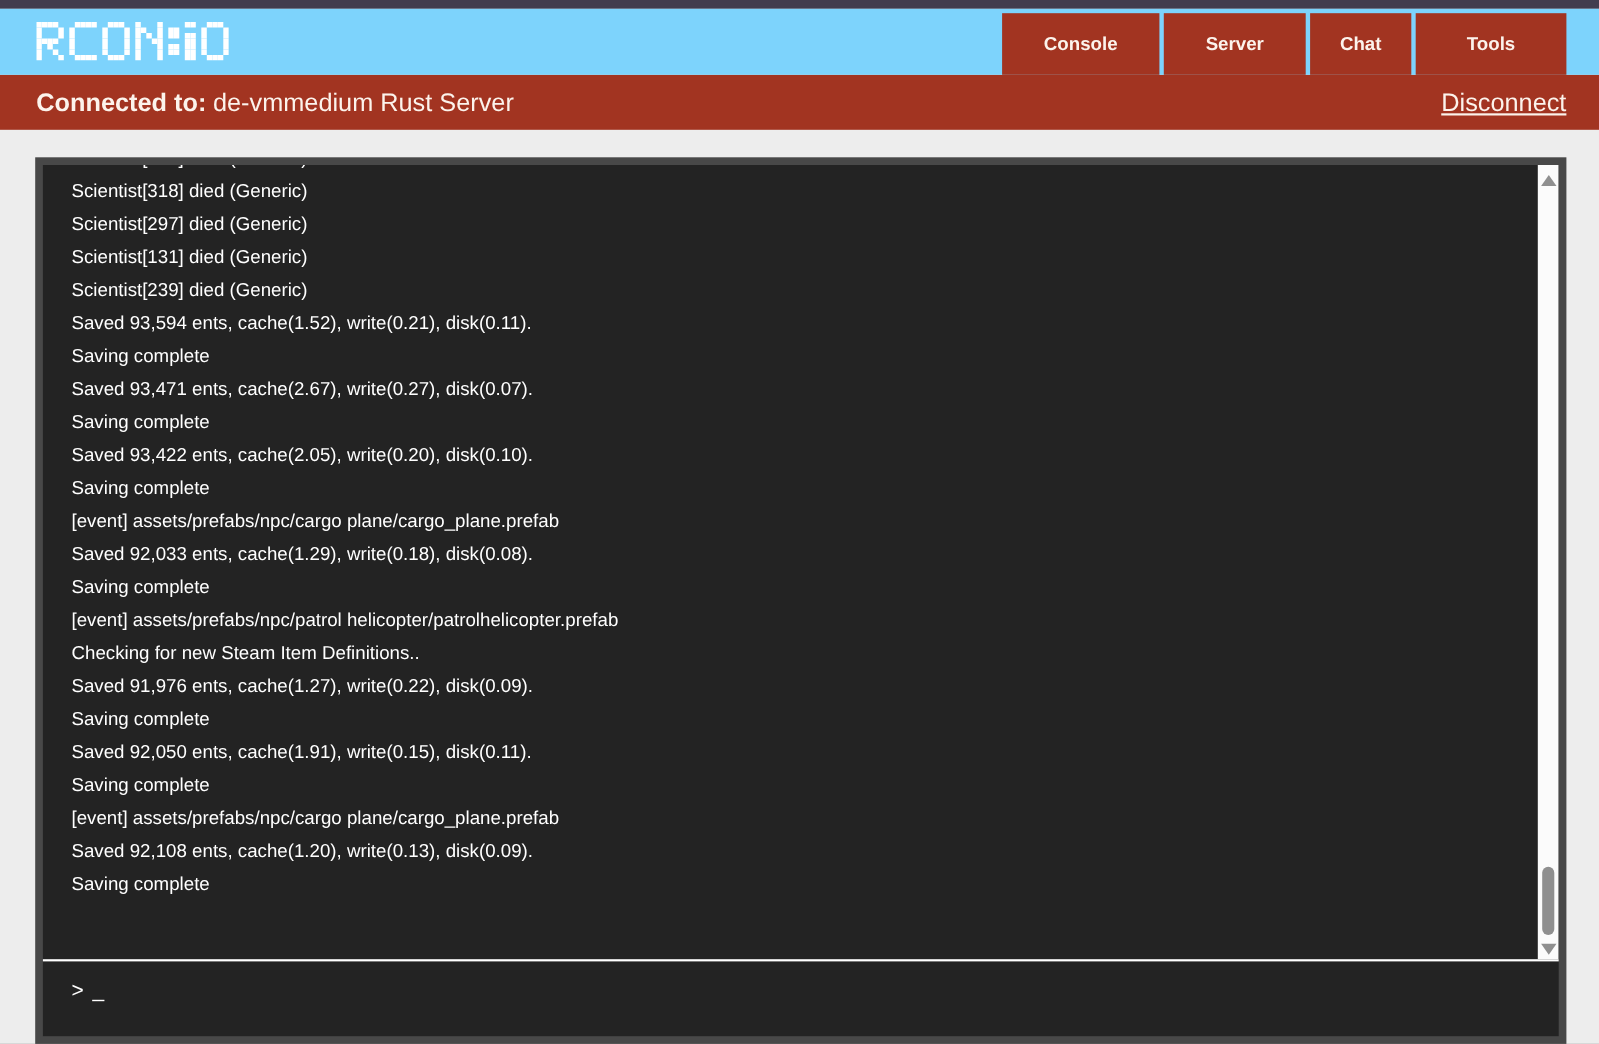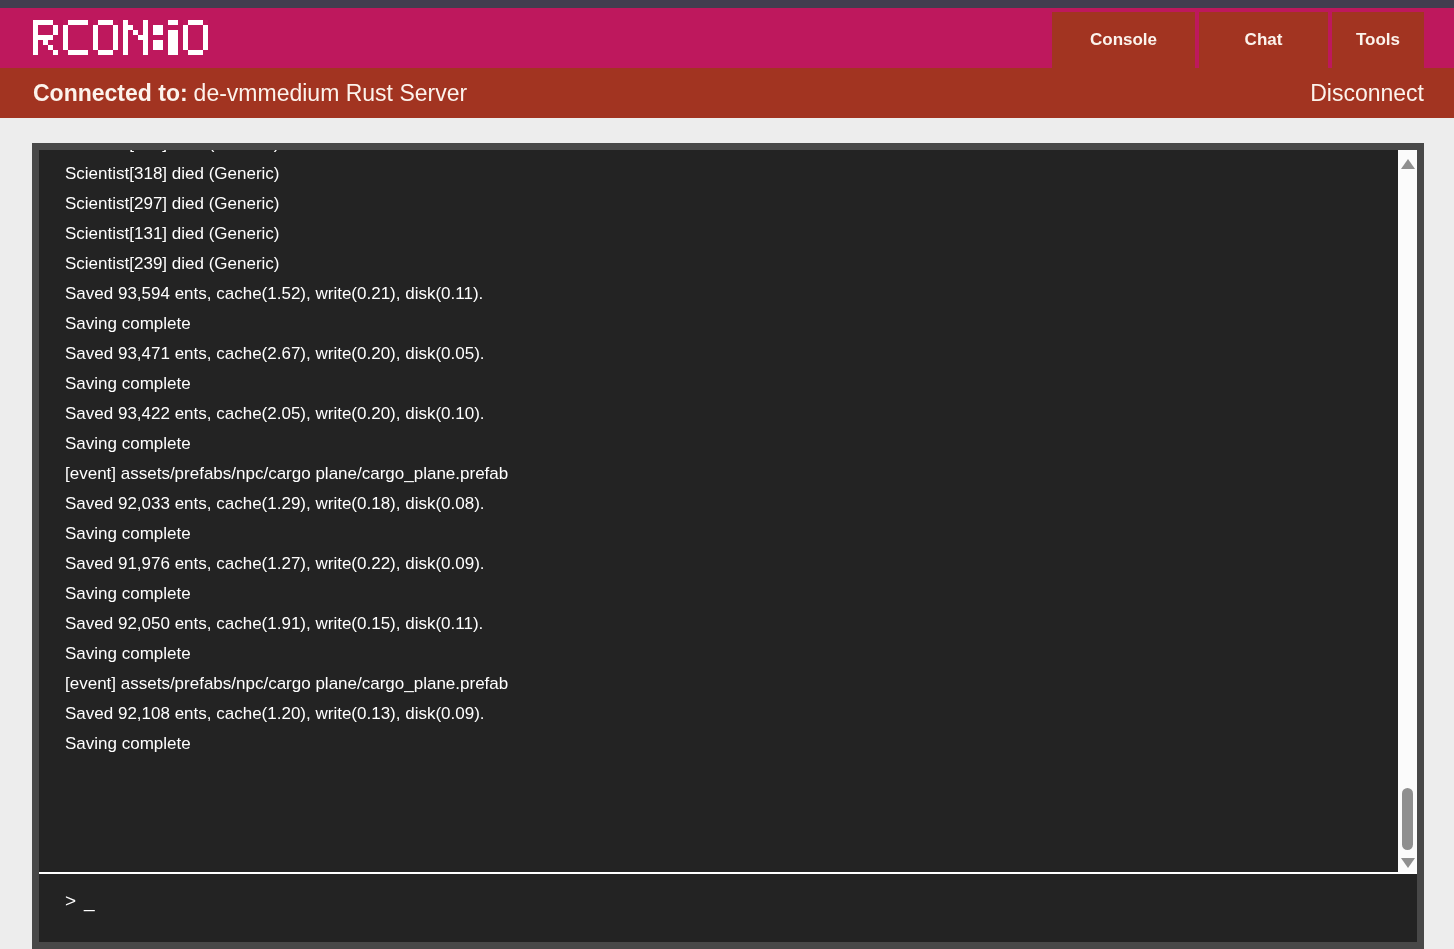--- a/index.html
+++ b/index.html
@@ -9,21 +9,21 @@
     background: #ededed;
     font-family: "Liberation Sans", sans-serif;
     overflow: hidden;
     position: relative;
   }
 
   
   .top-strip { height: 8px; background: #423d4f; width: 100%; }
 
   
-  .header { height: 60px; background: #be185d; position: relative; width: 100%; }
+  .header { height: 60px; background: #7dd3fc; position: relative; width: 100%; }
   .logo { position: absolute; left: 33px; top: 12px; line-height: 0; cursor: pointer; }
 
   .tabs {
     position: absolute; right: 30px; top: 4px; height: 56px;
     display: flex; gap: 4px;
   }
   .tab {
     background: #a23421; color: #fcf3ec;
     font-size: 17px; font-weight: 600;
     display: flex; align-items: center; justify-content: center;
@@ -35,21 +35,21 @@
   .tab:nth-child(4) { width: 137px; }
   .tab:nth-child(5) { width: 118px; }
 
   
   .subheader {
     height: 50px; background: #a23421; color: #fcf3ec;
     display: flex; align-items: center; justify-content: space-between;
     padding: 0 30px 0 33px; font-size: 23px;
   }
   .connected-label { font-weight: 700; margin-right: 6px; }
-  .disconnect { cursor: pointer; }
+  .disconnect { cursor: pointer; text-decoration: underline; }
 
   
   .panel {
     position: absolute; left: 32px; top: 143px;
     width: 1392px; height: 806px;
     background: #484848; padding: 7px;
   }
   .console {
     width: 100%; height: 100%;
     background: #232323;
@@ -203,20 +203,21 @@
         <rect x="150" y="20" width="5" height="5"></rect>
         <rect x="170" y="20" width="5" height="5"></rect>
         <rect x="150" y="25" width="5" height="5"></rect>
         <rect x="170" y="25" width="5" height="5"></rect>
         <rect x="155" y="30" width="5" height="5"></rect>
         <rect x="160" y="30" width="5" height="5"></rect>
         <rect x="165" y="30" width="5" height="5"></rect>
       </svg></div>
   <div class="tabs">
     <div class="tab">Console</div>
+    <div class="tab">Server</div>
     <div class="tab">Chat</div>
     <div class="tab">Tools</div>
   </div>
 </div>
 
 <div class="subheader">
   <div>
     <span class="connected-label">Connected to:</span><span>de-vmmedium Rust Server</span>
   </div>
   <div class="disconnect">Disconnect</div>
@@ -226,27 +227,29 @@
   <div class="console">
     <div class="log-area">
       <div class="log-lines">
           <div class="log-line">Scientist[224] died (Generic)</div>
           <div class="log-line">Scientist[318] died (Generic)</div>
           <div class="log-line">Scientist[297] died (Generic)</div>
           <div class="log-line">Scientist[131] died (Generic)</div>
           <div class="log-line">Scientist[239] died (Generic)</div>
           <div class="log-line">Saved 93,594 ents, cache(1.52), write(0.21), disk(0.11).</div>
           <div class="log-line">Saving complete</div>
-          <div class="log-line">Saved 93,471 ents, cache(2.67), write(0.20), disk(0.05).</div>
+          <div class="log-line">Saved 93,471 ents, cache(2.67), write(0.27), disk(0.07).</div>
           <div class="log-line">Saving complete</div>
           <div class="log-line">Saved 93,422 ents, cache(2.05), write(0.20), disk(0.10).</div>
           <div class="log-line">Saving complete</div>
           <div class="log-line">[event] assets/prefabs/npc/cargo plane/cargo_plane.prefab</div>
           <div class="log-line">Saved 92,033 ents, cache(1.29), write(0.18), disk(0.08).</div>
           <div class="log-line">Saving complete</div>
+          <div class="log-line">[event] assets/prefabs/npc/patrol helicopter/patrolhelicopter.prefab</div>
+          <div class="log-line">Checking for new Steam Item Definitions..</div>
           <div class="log-line">Saved 91,976 ents, cache(1.27), write(0.22), disk(0.09).</div>
           <div class="log-line">Saving complete</div>
           <div class="log-line">Saved 92,050 ents, cache(1.91), write(0.15), disk(0.11).</div>
           <div class="log-line">Saving complete</div>
           <div class="log-line">[event] assets/prefabs/npc/cargo plane/cargo_plane.prefab</div>
           <div class="log-line">Saved 92,108 ents, cache(1.20), write(0.13), disk(0.09).</div>
           <div class="log-line">Saving complete</div>
         </div>
       <div class="scrollbar">
         <div class="sb-up"></div>

